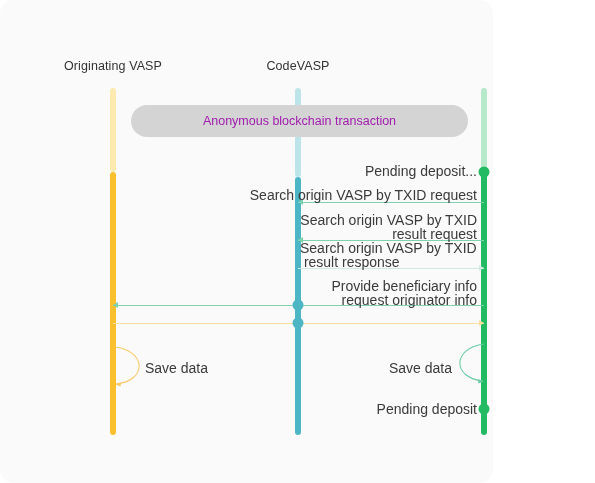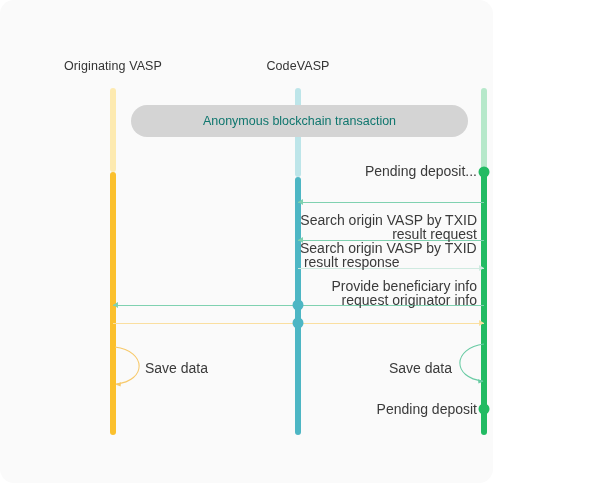--- a/index.html
+++ b/index.html
@@ -53,21 +53,21 @@
 
   
   .frame-box {
     position: absolute;
     background: #d4d4d4;
     border-radius: 16px;
     display: flex;
     align-items: center;
     justify-content: center;
     font-size: 12.5px;
-    color: #0f766e;
+    color: #a21caf;
   }
 
   
   .msg-line {
     position: absolute;
     height: 1px;
   }
   .msg-arrow {
     position: absolute;
     width: 0;
@@ -108,20 +108,21 @@
 
   <div class="lifeline" style="left:113px; top:172px; height:263px; background:#fbc02d;"></div>
   <div class="lifeline" style="left:298px; top:177px; height:258px; background:#4db6c4;"></div>
   <div class="lifeline" style="left:484px; top:172px; height:263px; background:#22bb63;"></div>
 
   <div class="dot" style="left:484px; top:172px; background:#22bb63;"></div>
   <div class="msg-label right-align" style="left:477px; top:165px;">Pending deposit...</div>
 
   <div class="msg-line" style="left:298px; top:202px; width:186px; background:#7fd1b0;"></div>
   <div class="msg-arrow" style="left:298px; top:202px; border-right:5px solid #7fd1b0;"></div>
+  <div class="msg-label right-align" style="left:477px; top:189px;">Search origin VASP by TXID request</div>
 
   <div class="msg-line" style="left:298px; top:240px; width:186px; background:#7fd1b0;"></div>
   <div class="msg-arrow" style="left:298px; top:240px; border-right:5px solid #7fd1b0;"></div>
   <div class="msg-label right-align" style="left:477px; top:214px;">Search origin VASP by TXID
 result request</div>
 
   <div class="msg-line" style="left:298px; top:268px; width:186px; background:#cfeae0;"></div>
   <div class="msg-arrow" style="left:479px; top:268px; border-left:5px solid #cfeae0;"></div>
   <div class="msg-label left-align" style="left:300px; top:242px;">Search origin VASP by TXID
  result response</div>

